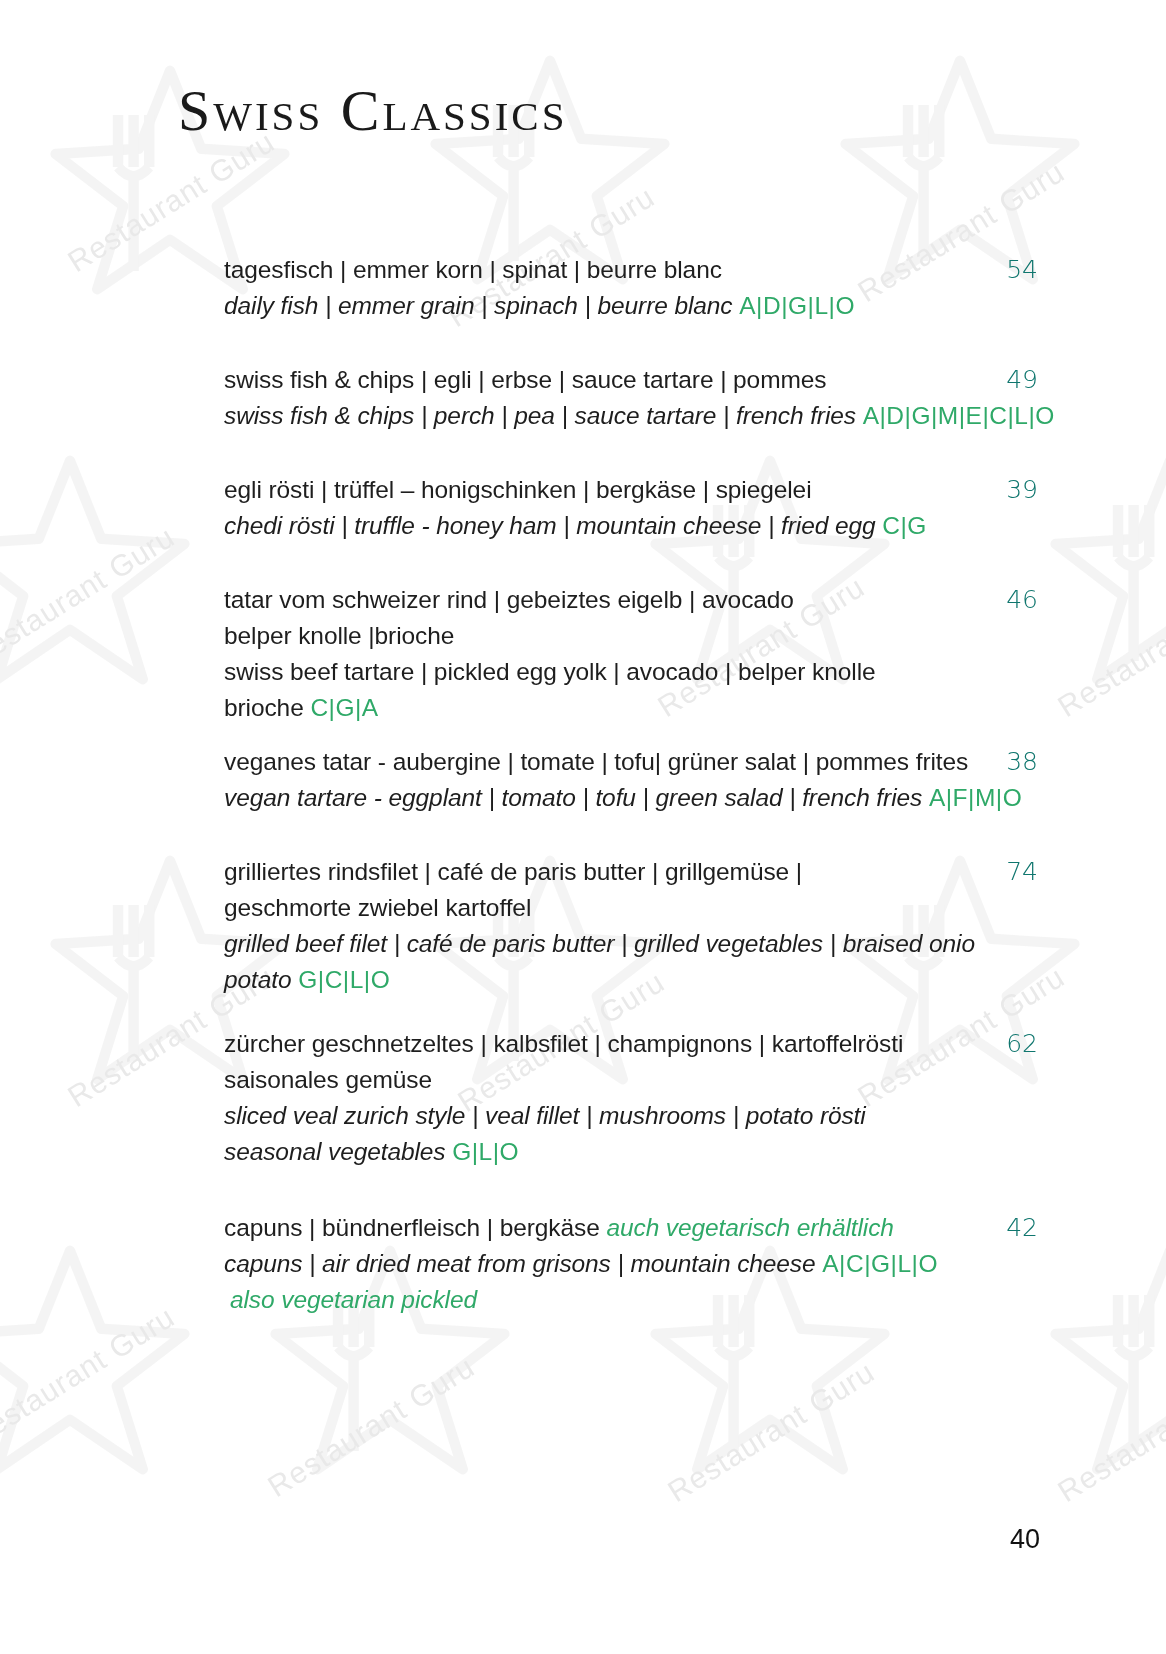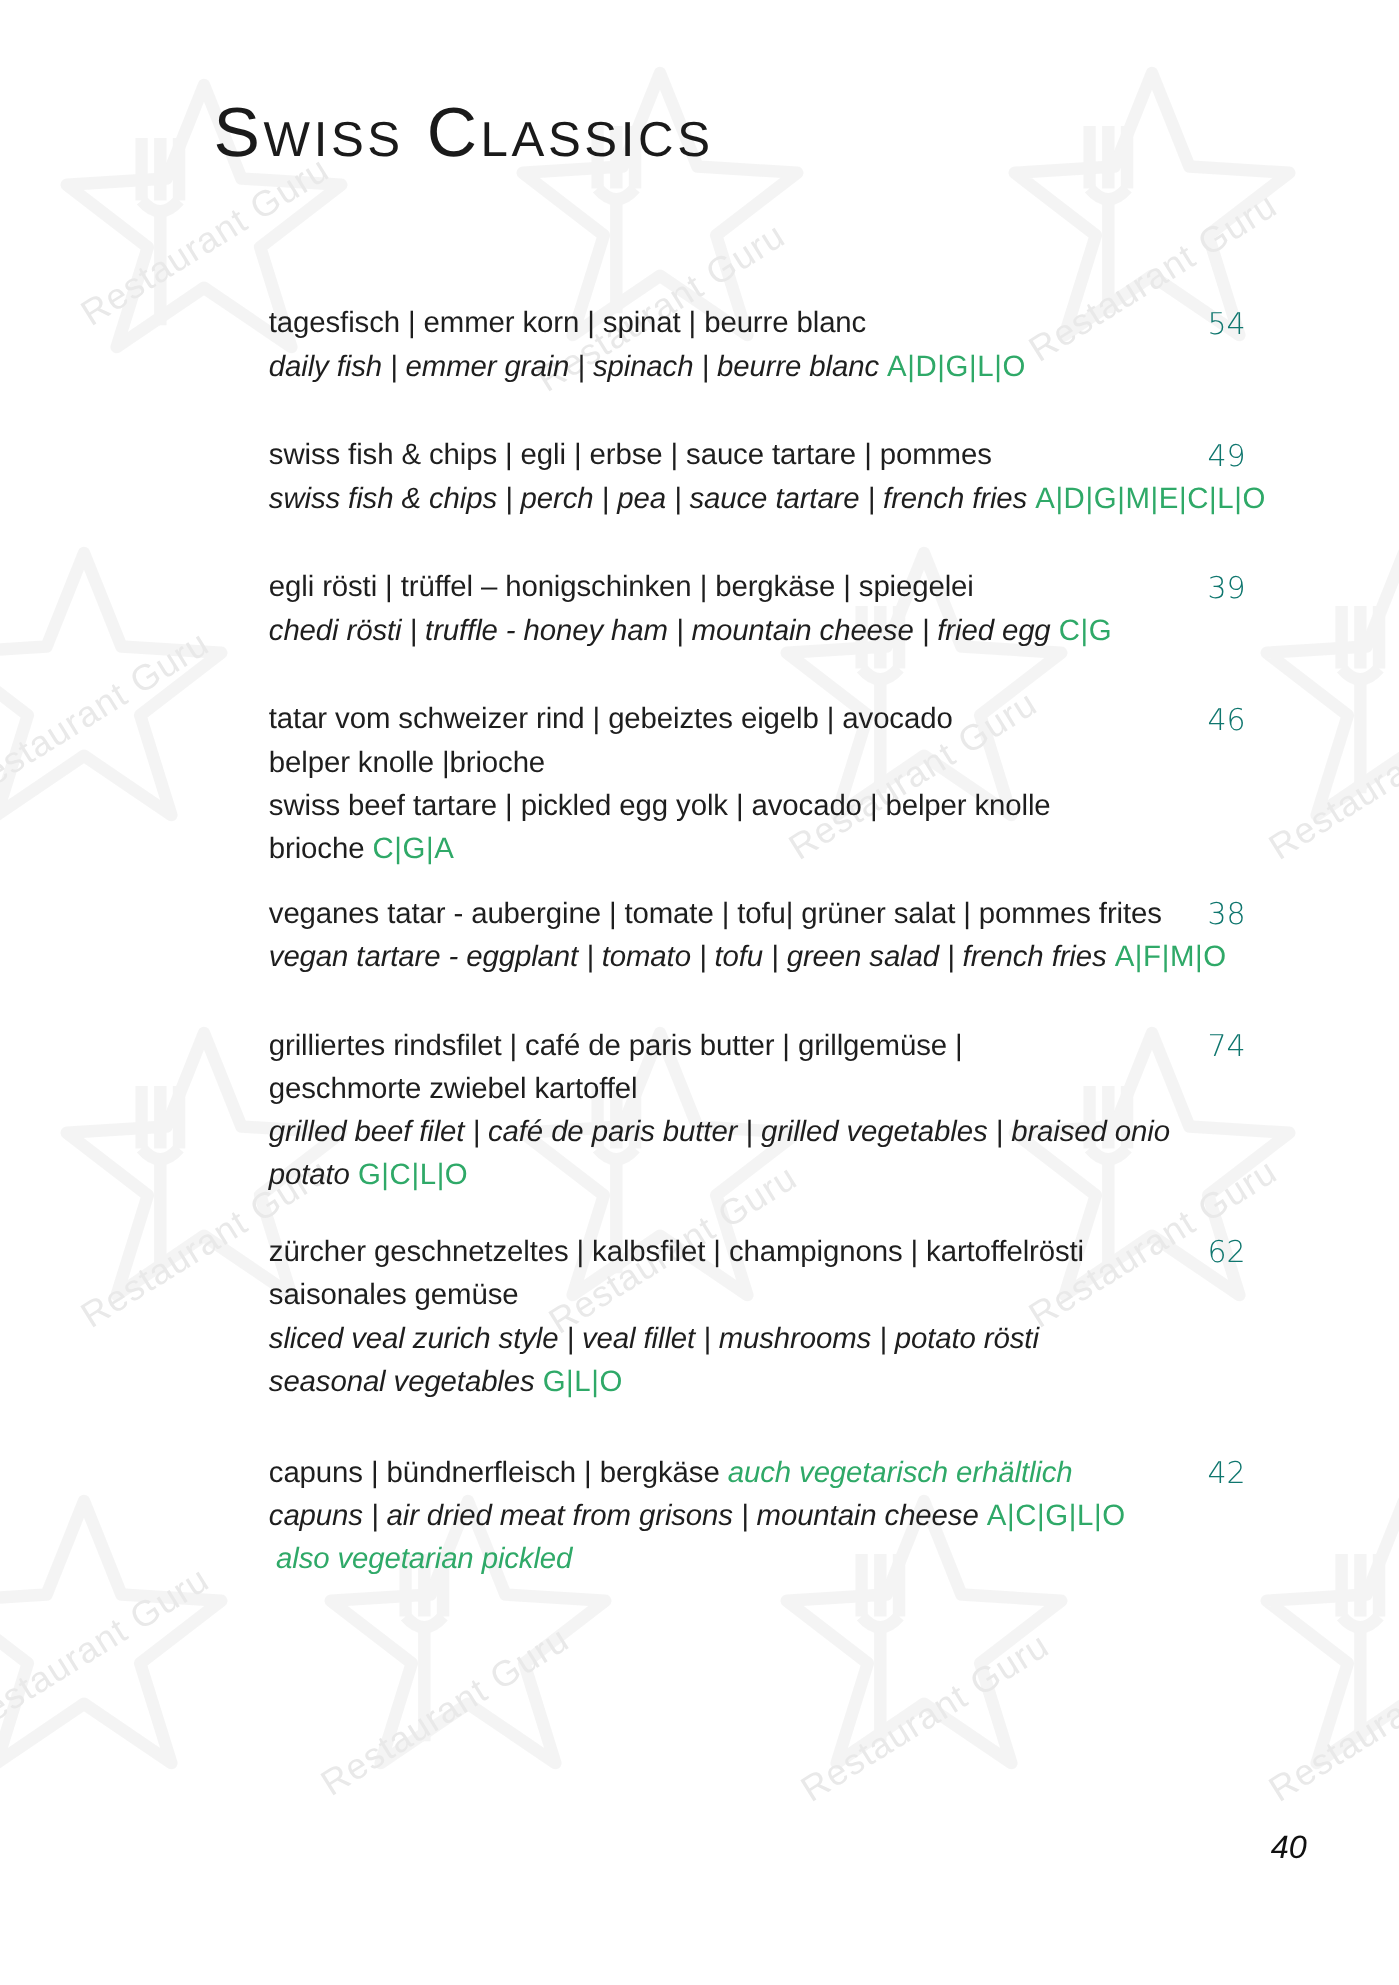--- a/index.html
+++ b/index.html
@@ -49,21 +49,21 @@
     .content {
       position: absolute;
       left: 0; top: 0;
       width: 1166px; height: 1654px;
       z-index: 1;
     }
     .title {
       position: absolute;
       left: 178px;
       top: 82px;
-      font-family: Liberation Sans, sans-serif;
+      font-family: Liberation Serif, serif;
       font-weight: 300;
       font-size: 58px;
       letter-spacing: 3px;
       color: #1a1a1a;
       font-variant: small-caps;
       margin: 0;
       line-height: 1;
     }
     .item {
       position: absolute;
@@ -98,26 +98,25 @@
       font-family: "DejaVu Sans", sans-serif;
       font-weight: 300;
       font-size: 25px;
       line-height: 36px;
       color: #0f766e;
       width: 60px;
       text-align: right;
     }
     .page-number {
       position: absolute;
-      left: 1059px;
+      left: 1010px;
       top: 1524px;
       font-family: "Liberation Sans", sans-serif;
       font-size: 27px;
       color: #111111;
-      font-style: italic;
     }
   </style>
 </head>
 <body>
 
 <div class="page">
 
   <div class="wm-layer">
     <div class="wm" style="left:40px; top:50px;">
       <svg viewBox="0 0 100 100">

